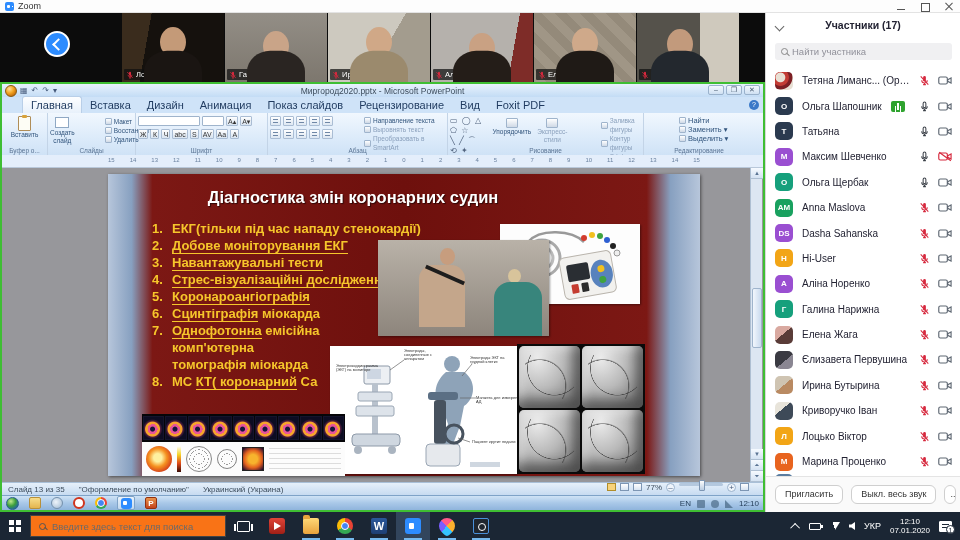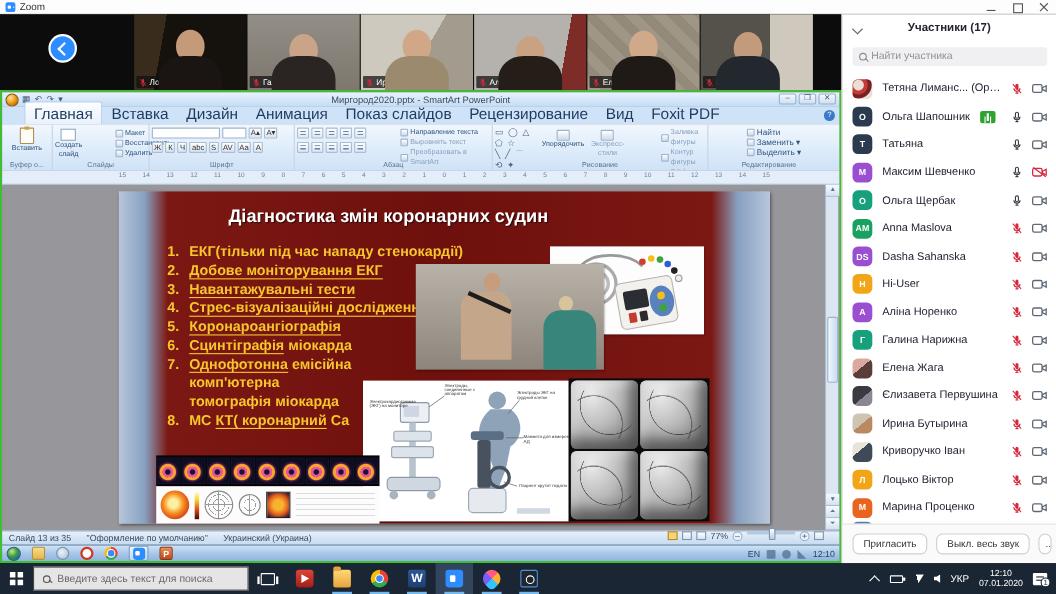--- a/index.html
+++ b/index.html
@@ -43,21 +43,21 @@
   #ppt-titlebar { position:absolute; left:0; top:0; width:761px; height:13px; background:linear-gradient(#e8f2fd,#c3dcf5); display:flex; align-items:center; }
   .office-orb { width:12px; height:12px; border-radius:50%; margin:0 3px; background:radial-gradient(circle at 35% 30%,#ffe09a,#f2a21f 45%,#b96208 85%); border:1px solid #8a5a10; }
   .qat { display:flex; gap:4px; align-items:center; font-size:8px; color:#44597a; }
   .qat span { line-height:10px; }
   .ppt-title { position:absolute; left:0; right:0; text-align:center; font-size:8.5px; color:#3c4c5c; }
   .ppt-controls { position:absolute; right:3px; top:1px; display:flex; gap:2px; }
   .pc { width:16px; height:10px; border:1px solid #9ab2cc; border-radius:2px; background:linear-gradient(#f4f9ff,#cfe0f2); font-size:7px; line-height:8px; text-align:center; color:#45586e; }
 
   
   #ppt-tabs { position:absolute; left:0; top:13px; width:761px; height:16px; background:#cfe3f8; display:flex; align-items:flex-end; padding-left:20px; }
-  .ptab { font-size:14px; color:#1f3a5f; padding:2px 8px 2px; border-radius:3px 3px 0 0; cursor:pointer;margin-top:31px; }
+  .ptab { font-size:11px; color:#1f3a5f; padding:2px 8px 2px; border-radius:3px 3px 0 0; cursor:pointer;margin-top:31px; }
   .ptab.active { background:linear-gradient(#fdfeff,#e8f1fb); border:1px solid #b9cfe8; border-bottom:none; color:#1f3a5f; }
   .help-btn { position:absolute; right:4px; top:3px; width:10px; height:10px; border-radius:50%; background:#3a79c8; color:#fff; font-size:7px; line-height:10px; text-align:center; }
 
   
   #ppt-ribbon { position:absolute; left:0; top:29px; width:761px; height:42px; background:linear-gradient(#f1f7fe,#dcebfa 60%,#cfe2f6); display:flex; }
   .rgroup { position:relative; height:42px; border-right:1px solid #c3d4e7; padding:2px 2px 9px; }
   .rgroup-label { position:absolute; left:0; right:0; bottom:0; text-align:center; font-size:6.5px; color:#5a7494; line-height:8px; }
   .rg-clip { width:46px; } .rg-slides { width:88px; } .rg-font { width:132px; } .rg-par { width:180px; } .rg-draw { width:196px; } .rg-edit { width:110px; border-right:none; }
   .paste-ico { width:13px; height:15px; margin:1px auto 0; background:#fdfdf5; border:1px solid #b08d57; border-radius:1px; position:relative; }
   .paste-ico::after { content:''; position:absolute; left:3px; top:-2px; width:5px; height:3px; background:#d8a33c; border-radius:1px; }
@@ -174,21 +174,21 @@
   #partial-row .pav { background:#5a7da0; height:18px; }
   #panel-footer { position:absolute; left:0; bottom:0; width:195px; height:36px; border-top:1px solid #e4e4e4; background:#fafafa; display:flex; align-items:center; gap:8px; padding:0 9px; }
   .pf-btn { height:19px; background:#fff; border:1px solid #cfcfcf; border-radius:6px; font-size:9px; color:#333; padding:0 9px; line-height:17px; white-space:nowrap; cursor:pointer; }
   .pf-more { padding:0 5px; overflow:hidden; }
 
   
   #win10-bar { position:absolute; left:0; top:512px; width:960px; height:28px; background:#1b2634; display:flex; align-items:center; }
   #start10 { width:30px; height:28px; display:flex; align-items:center; justify-content:center; cursor:pointer; }
   .winlogo { width:12px; height:12px; display:grid; grid-template-columns:1fr 1fr; grid-template-rows:1fr 1fr; gap:1.5px; }
   .winlogo span { background:#fff; }
-  #tb-search { width:196px; height:22px; background:#e5e5e5; display:flex; align-items:center; gap:6px; padding-left:8px; border:1px solid #444; }
+  #tb-search { width:196px; height:22px; background:#f97316; display:flex; align-items:center; gap:6px; padding-left:8px; border:1px solid #444; }
   #tb-search .i-search { border-color:#555; } #tb-search .i-search::after { background:#555; }
   #tb-search input { border:none; outline:none; font-size:9.5px; color:#3c4043; width:160px; font-family:inherit; background:transparent; }
   #tb-search input::placeholder { color:#6a6a6a; }
   .tb-slot { width:34px; height:28px; display:flex; align-items:center; justify-content:center; position:relative; cursor:pointer; }
   .tb-slot.open::after { content:''; position:absolute; bottom:0; left:8px; right:8px; height:2px; background:#76b9ed; }
   .tb-slot.focused { background:#32455c; }
   .tv-ico { width:13px; height:11px; border:1px solid #fff; border-radius:1px; position:relative; }
   .tv-ico::before { content:''; position:absolute; left:-4px; top:2px; width:2px; height:7px; background:#fff; }
   .tv-ico::after { content:''; position:absolute; right:-4px; top:2px; width:2px; height:7px; background:#fff; }
   .ico16 { width:16px; height:16px; }
@@ -308,21 +308,21 @@
   <div id="shared">
 
     <div id="ppt-titlebar">
       <span class="office-orb"></span>
       <span class="qat">
           <span>▦</span>
           <span>↶</span>
           <span>↷</span>
           <span>▾</span>
         </span>
-      <span class="ppt-title">Миргород2020.pptx - SmartArt PowerPoint</span>
+      <span class="ppt-title">Миргород2020.pptx - Microsoft PowerPoint</span>
       <span class="ppt-controls">
         <span class="pc">–</span>
         <span class="pc">❐</span>
         <span class="pc">✕</span>
       </span>
     </div>
 
     <div id="ppt-tabs">
       <span class="ptab active">Главная</span>
         <span class="ptab">Вставка</span>

